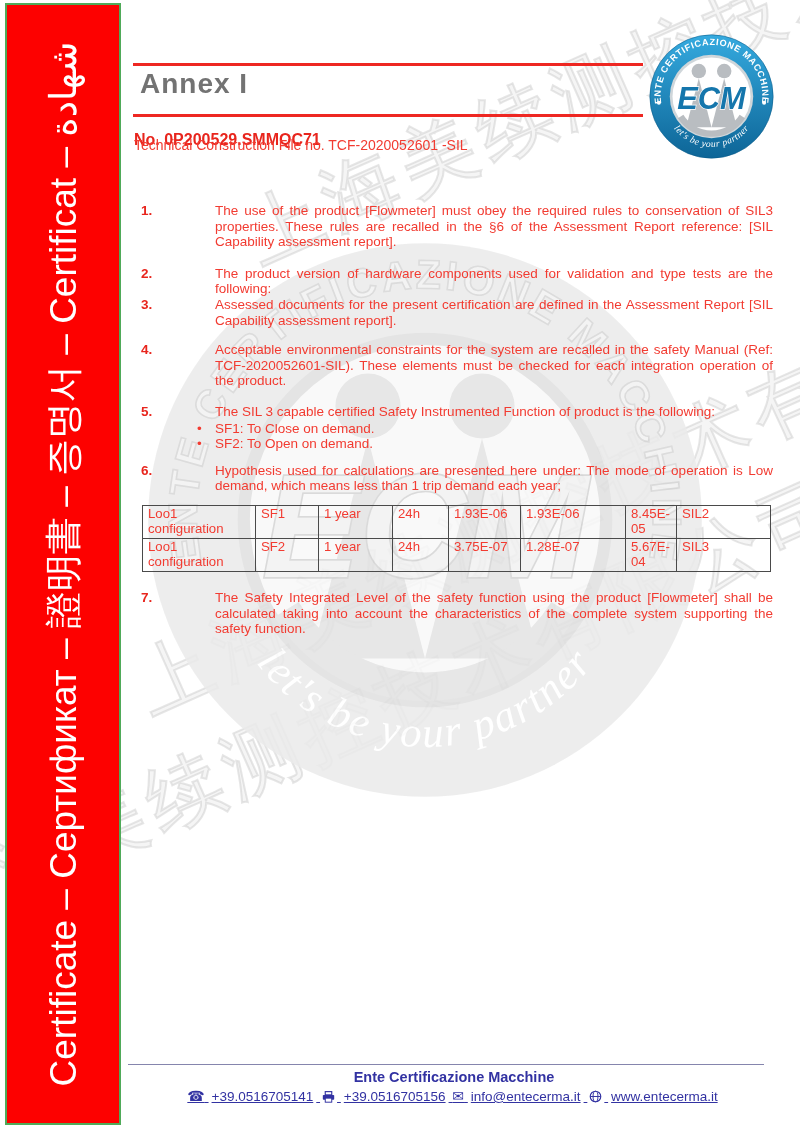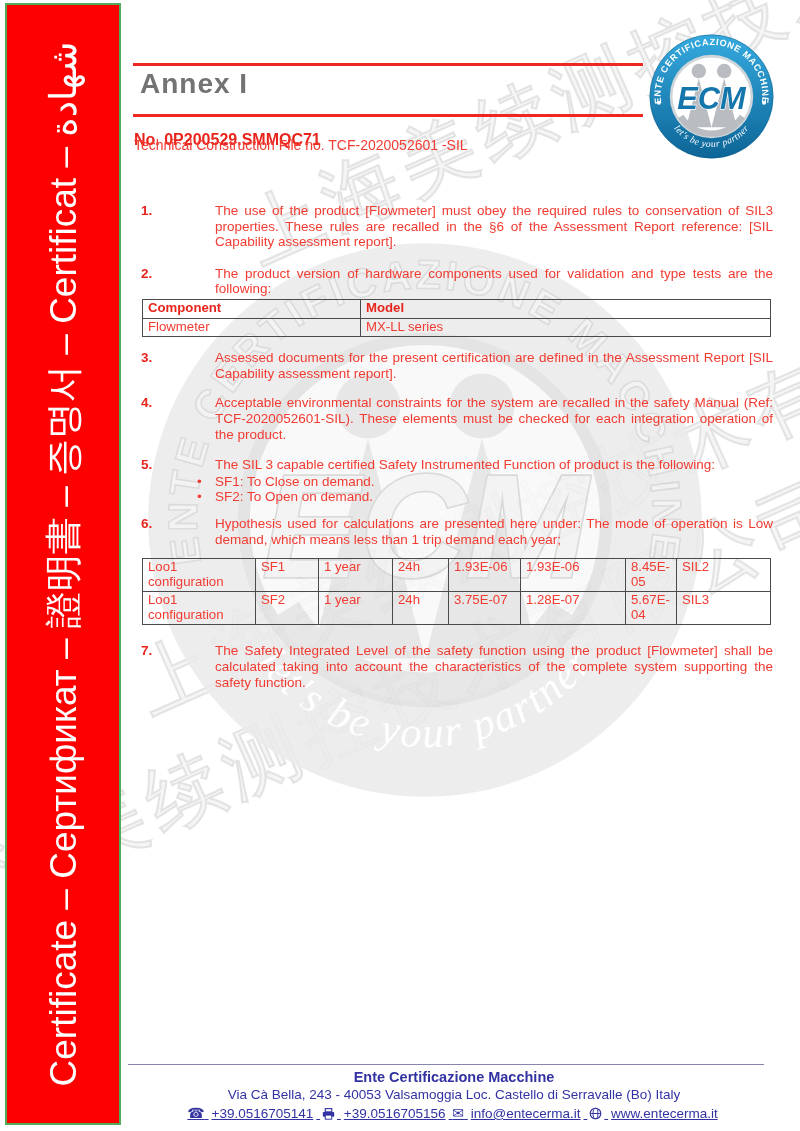--- a/index.html
+++ b/index.html
@@ -98,36 +98,20 @@
       <div class="item mb16">
         <span class="num">1.</span>
         <div class="itext">The use of the product [Flowmeter] must obey the required rules to conservation of SIL3 properties. These rules are recalled in the §6 of the Assessment Report reference: [SIL Capability assessment report].</div>
       </div>
 
       <div>
         <div class="item">
           <span class="num">2.</span>
           <div class="itext">The product version of hardware components used for validation and type tests are the following:</div>
         </div>
-        <table class="tbl-comp mb13">
-          <colgroup>
-              <col style="width:218px">
-              <col style="width:410px">
-            </colgroup>
-          <tbody>
-              <tr>
-            <th>Component</th>
-            <th>Model</th>
-          </tr>
-          <tr>
-            <td>Flowmeter</td>
-            <td>MX-LL series</td>
-          </tr>
-        </tbody>
-          </table>
       </div>
 
       <div class="item mb14">
         <span class="num">3.</span>
         <div class="itext">Assessed documents for the present certification are defined in the Assessment Report [SIL Capability assessment report].</div>
       </div>
 
       <div class="item mb15">
         <span class="num">4.</span>
         <div class="itext">Acceptable environmental constraints for the system are recalled in the safety Manual (Ref: TCF-2020052601-SIL). These elements must be checked for each integration operation of the product.</div>
@@ -222,21 +206,20 @@
     </text>
     <text font-size="34" font-weight="bold" font-style="italic" text-anchor="middle" x="70" y="84" fill="#1576ac" stroke="#ffffff" stroke-width="1.4" paint-order="stroke" font-family="Liberation Sans, sans-serif">ECM</text>
     <text font-size="10.5" font-style="italic" letter-spacing="0.5" fill="#ffffff" text-anchor="middle" font-family="Liberation Serif, serif">
       <textPath href="#arcB" startOffset="50%">let's be your partner</textPath>
     </text>
   </svg>
 
   <div class="footer-line"></div>
   <div class="footer">
     <div class="f1">Ente Certificazione Macchine</div>
-    <div class="f2">Via Cà Bella, 243 - 40053 Valsamoggia Loc. Castello di Serravalle (Bo) Italy</div>
     <div class="f3">
       <span class="glyph">☎</span>
       <span class="fspan">+39.0516705141</span>
       <svg width="13" height="13" viewBox="0 0 16 16">
         <rect x="1" y="6" width="14" height="6" rx="1" fill="#3232a2"></rect>
         <rect x="4" y="2" width="8" height="4" fill="none" stroke="#3232a2" stroke-width="1.4"></rect>
         <rect x="4" y="10" width="8" height="5" fill="#ffffff" stroke="#3232a2" stroke-width="1.2"></rect>
       </svg>
       <span class="fspan">+39.0516705156</span>
       <span class="glyph">✉</span>

